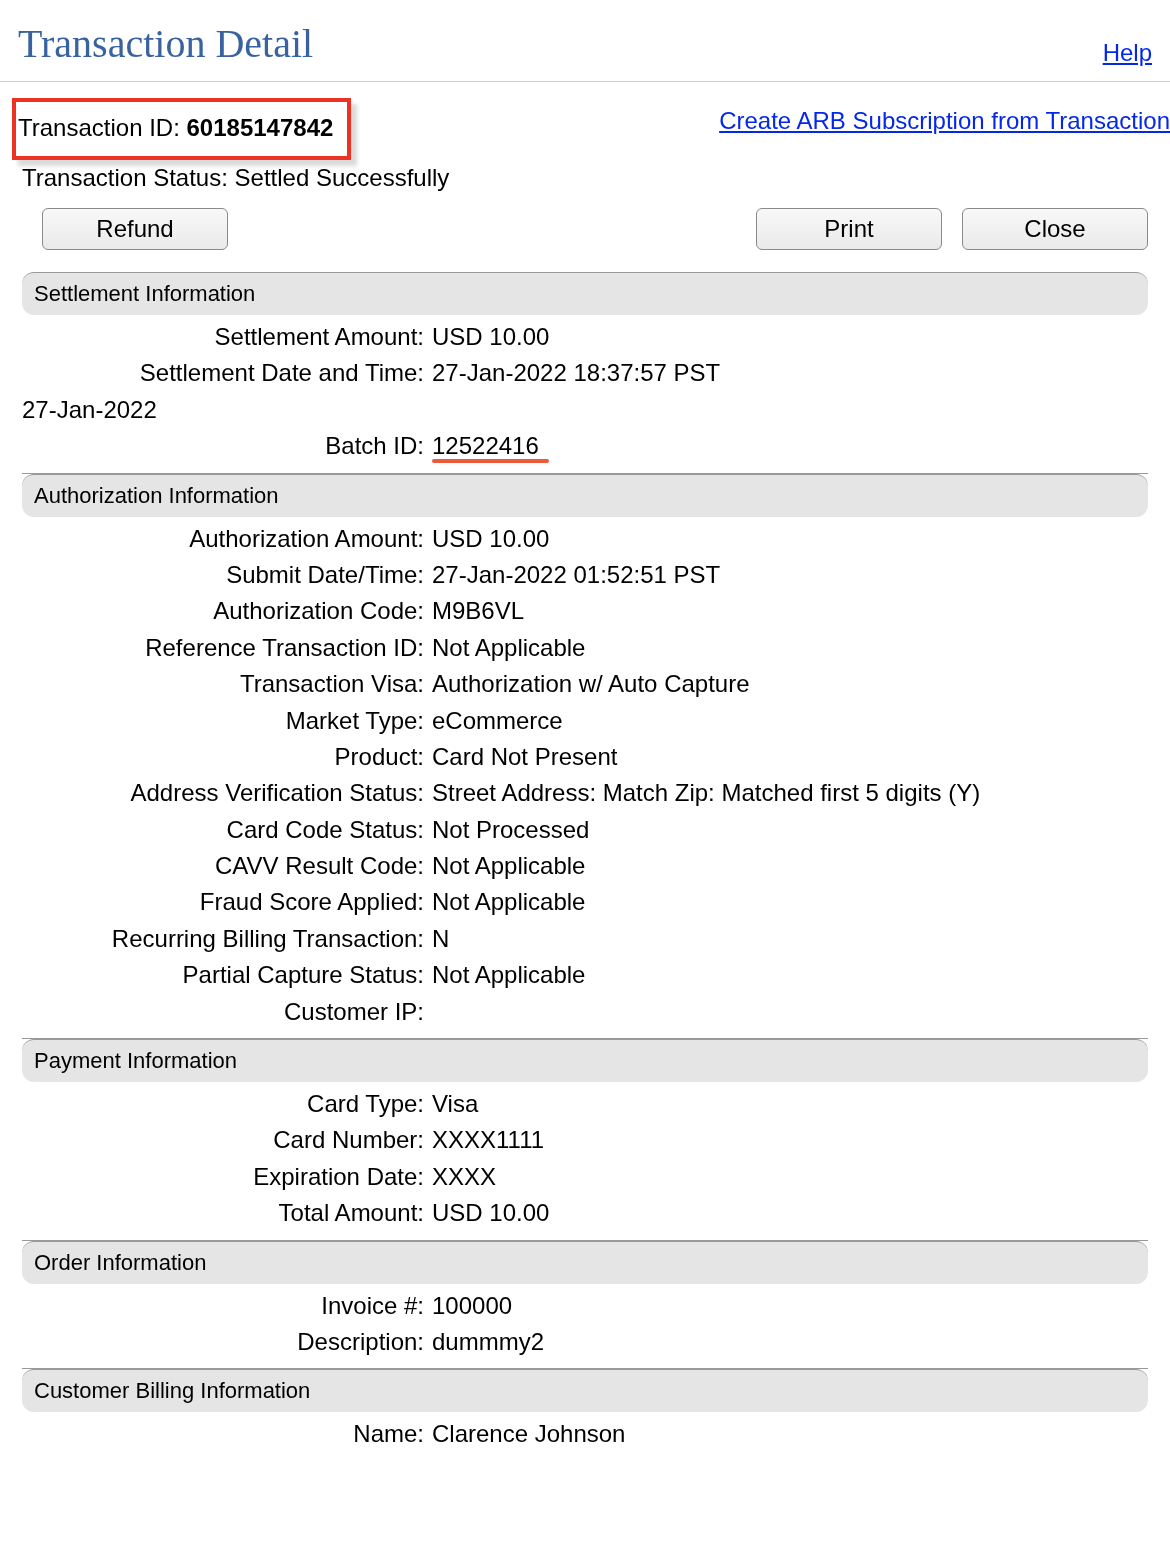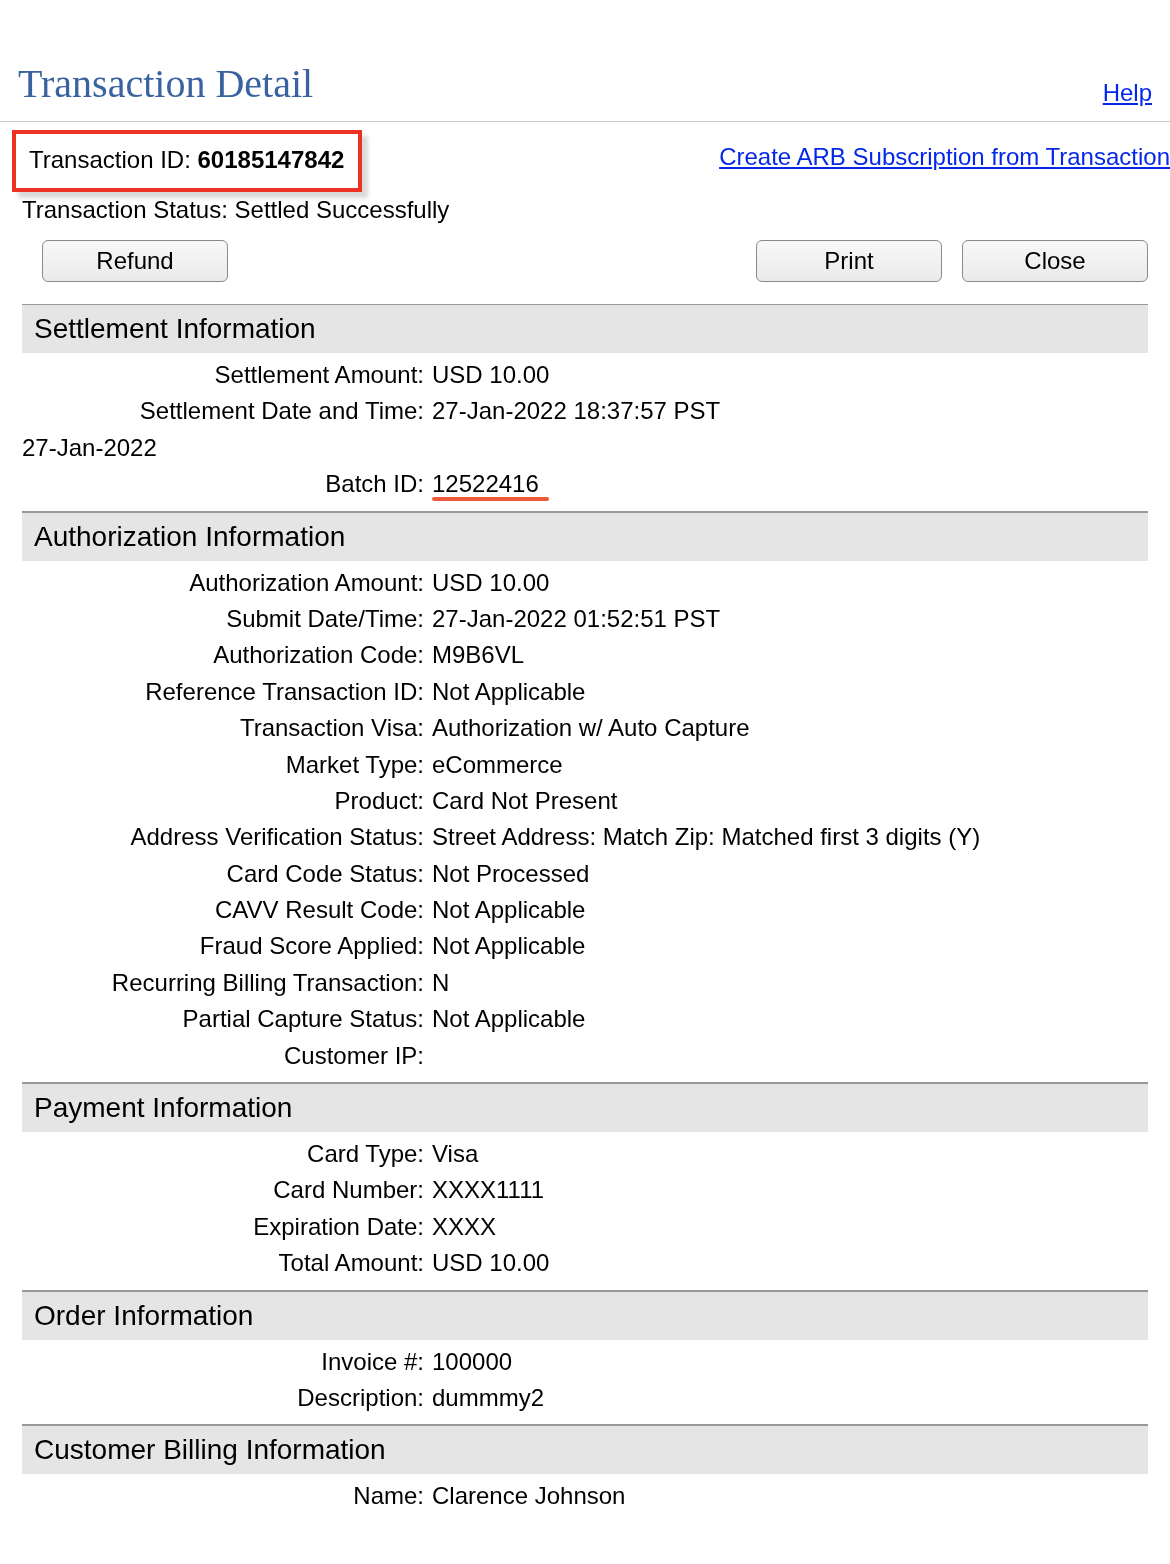--- a/index.html
+++ b/index.html
@@ -13,43 +13,42 @@
       color: #000;
       background: #fff;
       width: 1170px;
     }
     .header-row {
       display: flex;
       justify-content: space-between;
       align-items: flex-end;
       padding: 20px 18px 14px 18px;
       border-bottom: 1px solid #ccc;
-      margin-top: 40px;
     }
     .page-title {
       font-family: Georgia, 'Times New Roman', serif;
       font-size: 40px;
       color: #3962a0;
       font-weight: normal;
     }
     .help-link {
       color: #0528e8;
       text-decoration: underline;
       font-size: 24px;
     }
     .id-row {
       display: flex;
       justify-content: space-between;
       align-items: center;
       padding: 0 0 0 0;
     }
     .txn-id-box {
       border: 4px solid #ec3323;
-      padding: 12px 14px 14px 13px;
-      margin: 8px 0 0 12px;
+      padding: 12px 14px 14px 2px;
+      margin: 16px 0 0 12px;
       box-shadow: 6px 6px 4px rgba(0,0,0,0.15);
       display: inline-block;
     }
     .txn-id-label {
       font-size: 24px;
     }
     .txn-id-value {
       font-weight: bold;
       font-size: 24px;
     }
@@ -79,24 +78,25 @@
       border: 1px solid #8a8a8a;
       border-radius: 6px;
       padding: 6px 0;
       font-size: 24px;
       cursor: pointer;
       width: 186px;
       text-align: center;
     }
     .section-header {
       background: #e5e5e5;
-      font-size: 28px;
+      font-size: 22px;
       padding: 8px 12px;
       border-top: 1px solid #999;
       margin: 0 22px 0 22px;
+      border-radius: 12px;
     }
     .section-header.first {
       margin-top: 0;
     }
     .data-rows {
       margin: 4px 22px 8px 22px;
     }
     .data-row {
       display: flex;
       padding: 2px 0;
@@ -204,21 +204,21 @@
   <div class="data-row">
       <div class="data-label">Market Type:</div>
       <div class="data-value">eCommerce</div>
     </div>
   <div class="data-row">
       <div class="data-label">Product:</div>
       <div class="data-value">Card Not Present</div>
     </div>
   <div class="data-row">
       <div class="data-label">Address Verification Status:</div>
-      <div class="data-value">Street Address: Match Zip: Matched first 3 digits (Y)</div>
+      <div class="data-value">Street Address: Match Zip: Matched first 5 digits (Y)</div>
     </div>
   <div class="data-row">
       <div class="data-label">Card Code Status:</div>
       <div class="data-value">Not Processed</div>
     </div>
   <div class="data-row">
       <div class="data-label">CAVV Result Code:</div>
       <div class="data-value">Not Applicable</div>
     </div>
   <div class="data-row">

